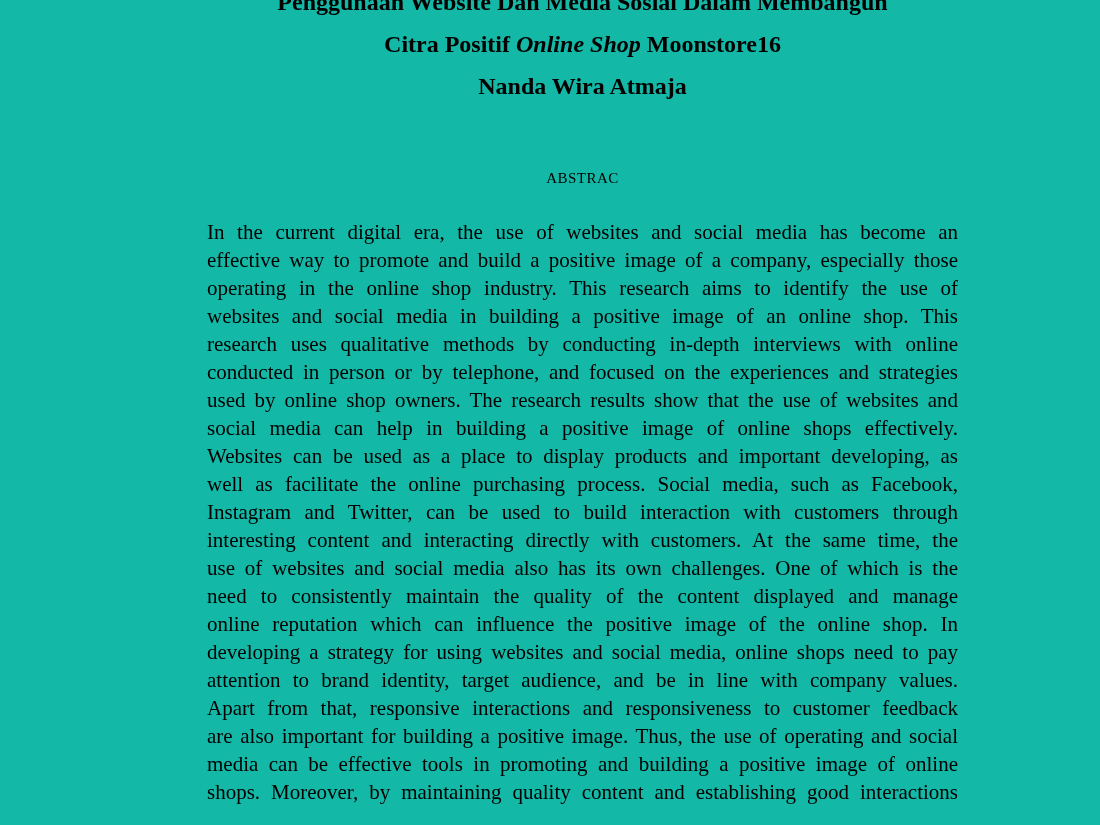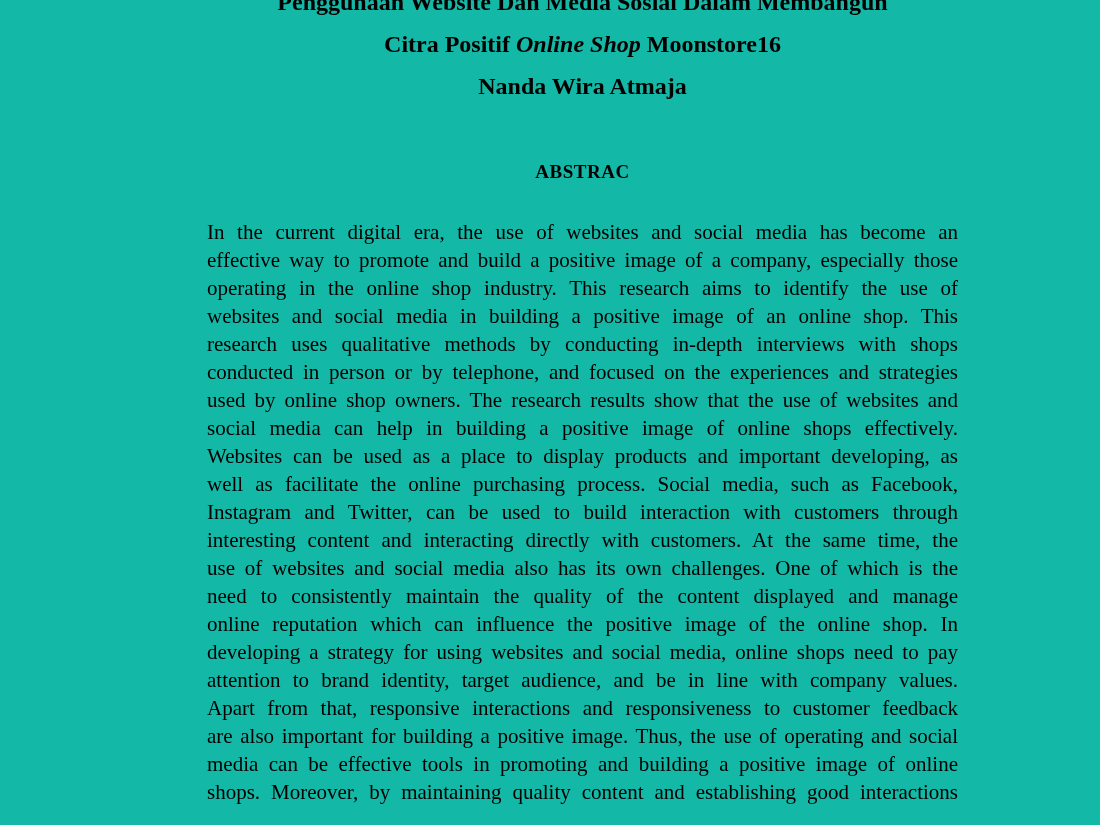--- a/index.html
+++ b/index.html
@@ -24,25 +24,25 @@
     text-align: center;
     font-weight: bold;
     font-size: 24px;
     line-height: 42px;
     white-space: nowrap;
   }
   .title-line { height: 42px; }
   .abstract-heading {
     position: absolute;
     left: 207px;
-    top: 158px;
+    top: 164px;
     width: 751px;
     text-align: center;
-    font-weight: bold;
-    font-size: 19px;
+    font-weight: normal;
+    font-size: 15px;
     line-height: 28px;
     letter-spacing: 0.5px;
   }
   .abstract-body {
     position: absolute;
     left: 207px;
     top: 218px;
     width: 751px;
     font-size: 21px;
     line-height: 28px;
@@ -68,21 +68,21 @@
     <div class="title-line">Nanda Wira Atmaja</div>
   </div>
 
   <div class="abstract-heading">ABSTRAC</div>
 
   <div class="abstract-body">
       <div class="bline">In the current digital era, the use of websites and social media has become an</div>
       <div class="bline">effective way to promote and build a positive image of a company, especially those</div>
       <div class="bline">operating in the online shop industry. This research aims to identify the use of</div>
       <div class="bline">websites and social media in building a positive image of an online shop. This</div>
-      <div class="bline">research uses qualitative methods by conducting in-depth interviews with shops</div>
+      <div class="bline">research uses qualitative methods by conducting in-depth interviews with online</div>
       <div class="bline">conducted in person or by telephone, and focused on the experiences and strategies</div>
       <div class="bline">used by online shop owners. The research results show that the use of websites and</div>
       <div class="bline">social media can help in building a positive image of online shops effectively.</div>
       <div class="bline">Websites can be used as a place to display products and important developing, as</div>
       <div class="bline">well as facilitate the online purchasing process. Social media, such as Facebook,</div>
       <div class="bline">Instagram and Twitter, can be used to build interaction with customers through</div>
       <div class="bline">interesting content and interacting directly with customers. At the same time, the</div>
       <div class="bline">use of websites and social media also has its own challenges. One of which is the</div>
       <div class="bline">need to consistently maintain the quality of the content displayed and manage</div>
       <div class="bline">online reputation which can influence the positive image of the online shop. In</div>

